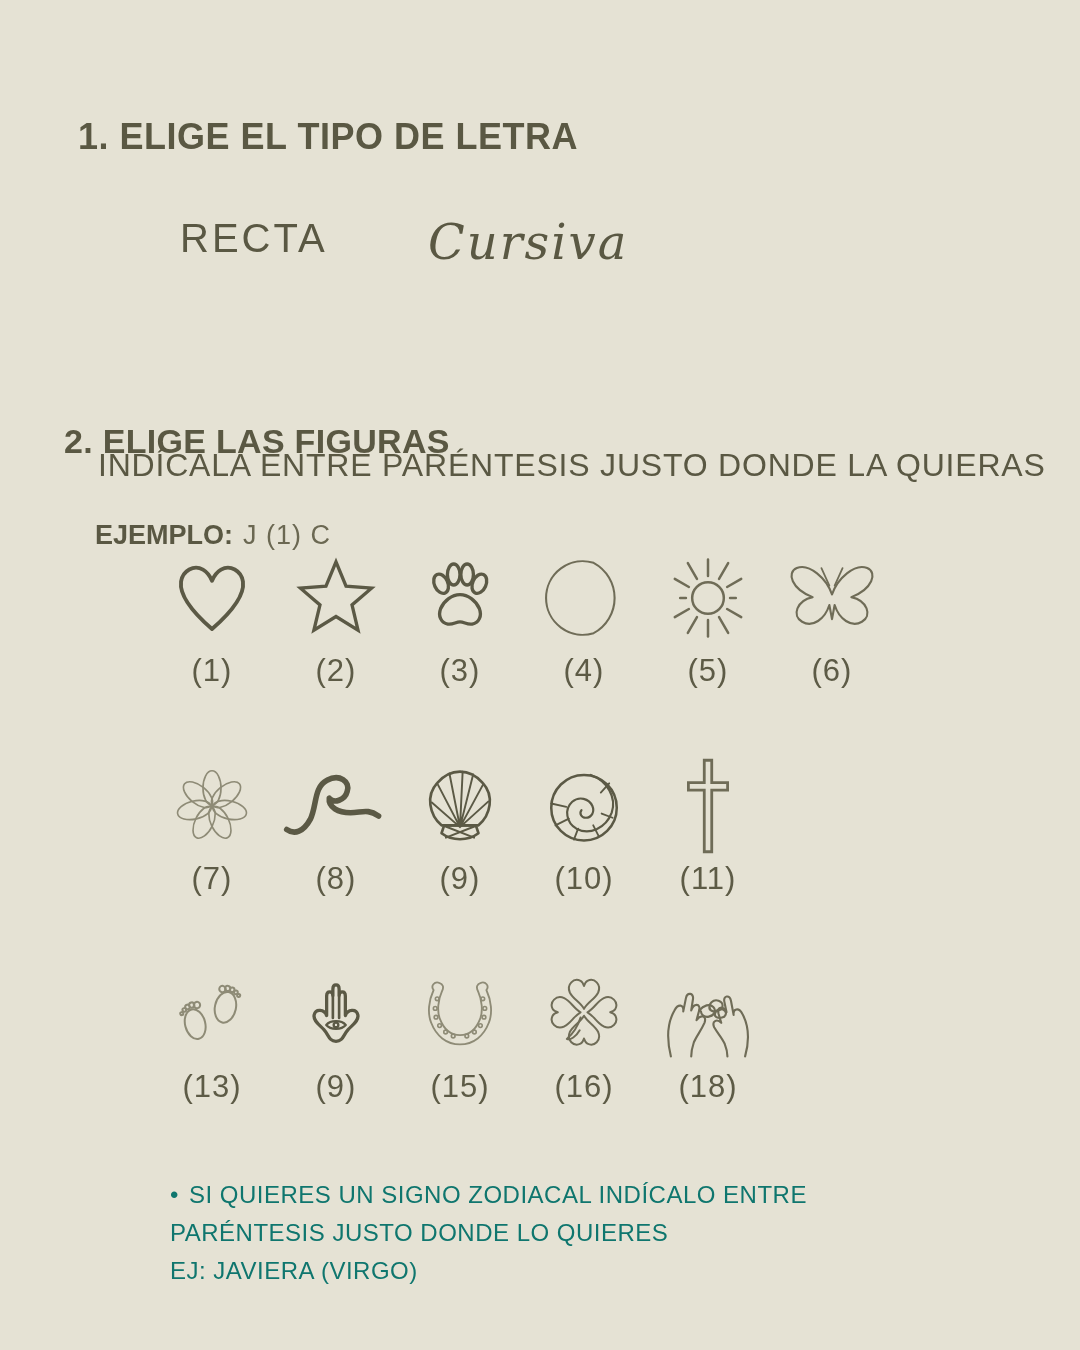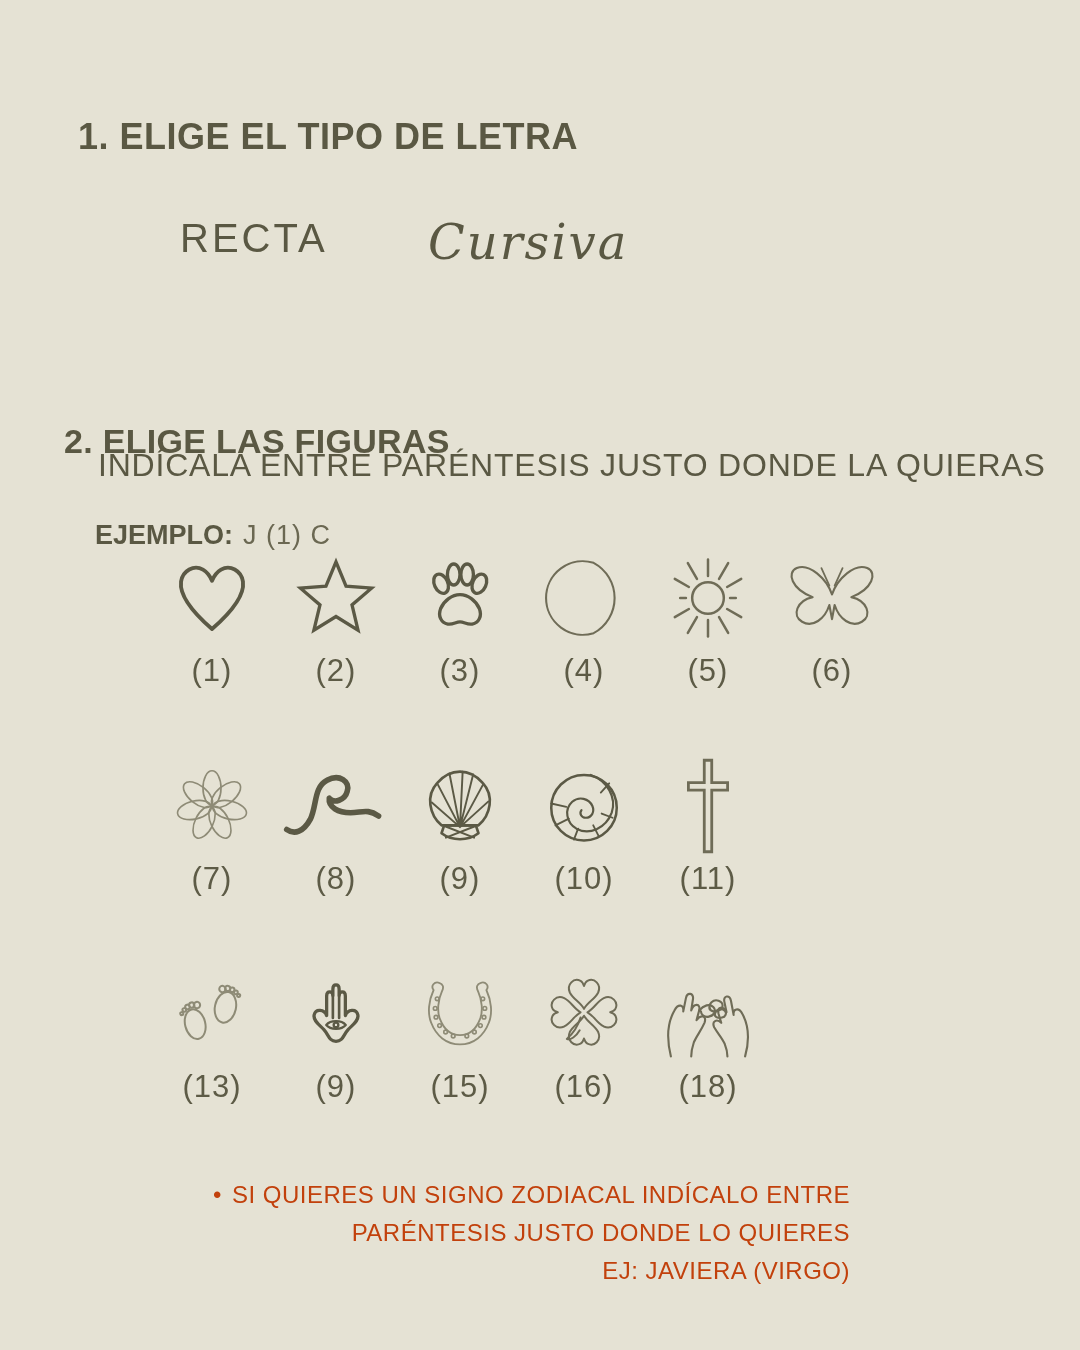--- a/index.html
+++ b/index.html
@@ -48,21 +48,21 @@
   }
   .icon-box{
     height:106px;display:flex;align-items:center;justify-content:center;
   }
   .figure-num{
     font-size:31px;margin-top:2px;letter-spacing:1px;color:#5d5b46;
   }
   .note{
     position:absolute;left:170px;top:1176px;width:680px;
     font-size:24px;letter-spacing:.5px;line-height:38px;
-    text-align:right;color:#c2410c;
+    text-align:left;color:#0f766e;
   }
   .note .bullet{margin-right:10px;}
   svg.ic{fill:none;stroke-linecap:round;stroke-linejoin:round;}
   svg.ic.sharp{stroke-linejoin:miter;stroke-linecap:butt;}
   .sd{stroke:#5b5945;}
   .sm{stroke:#6f6c57;}
   .sl{stroke:#8e8b76;}
 </style>
 </head>
 <body>

